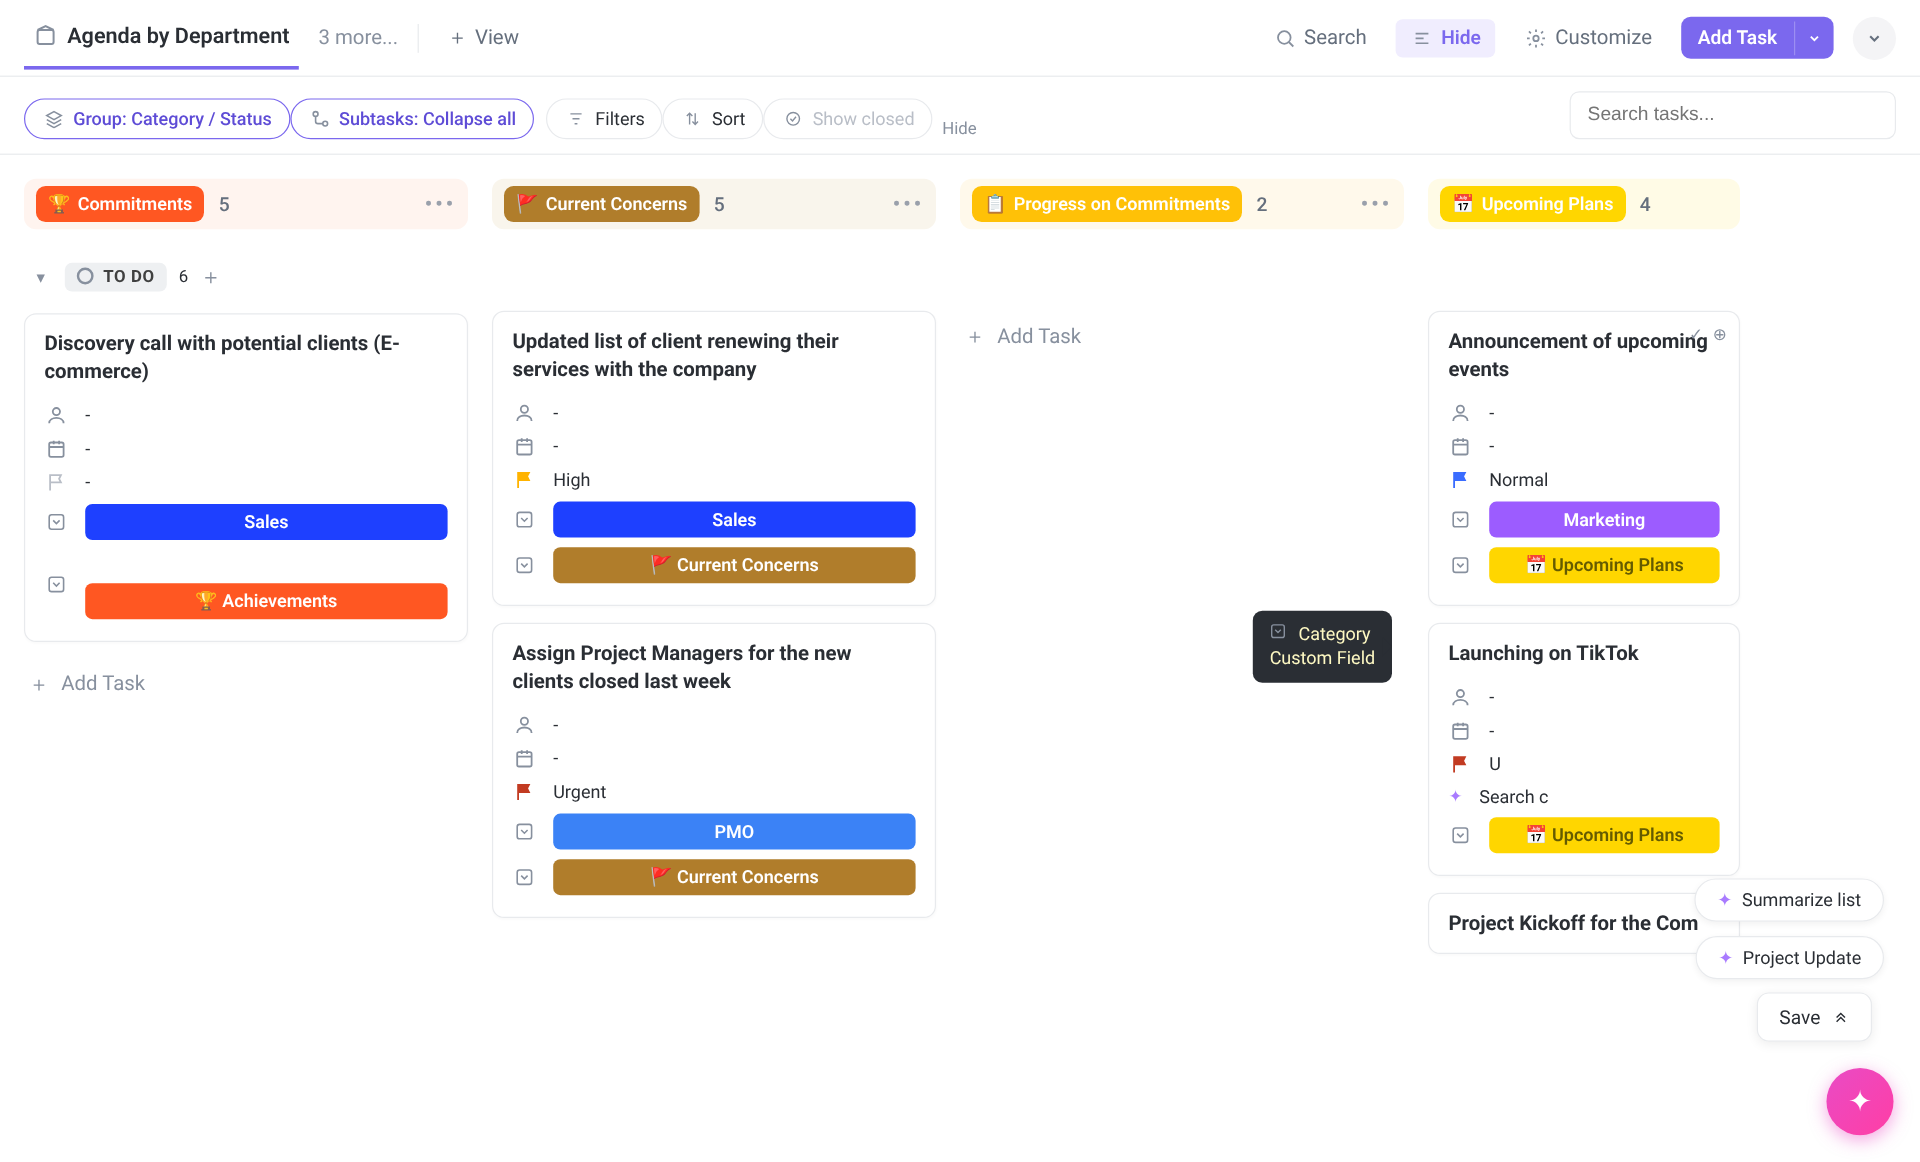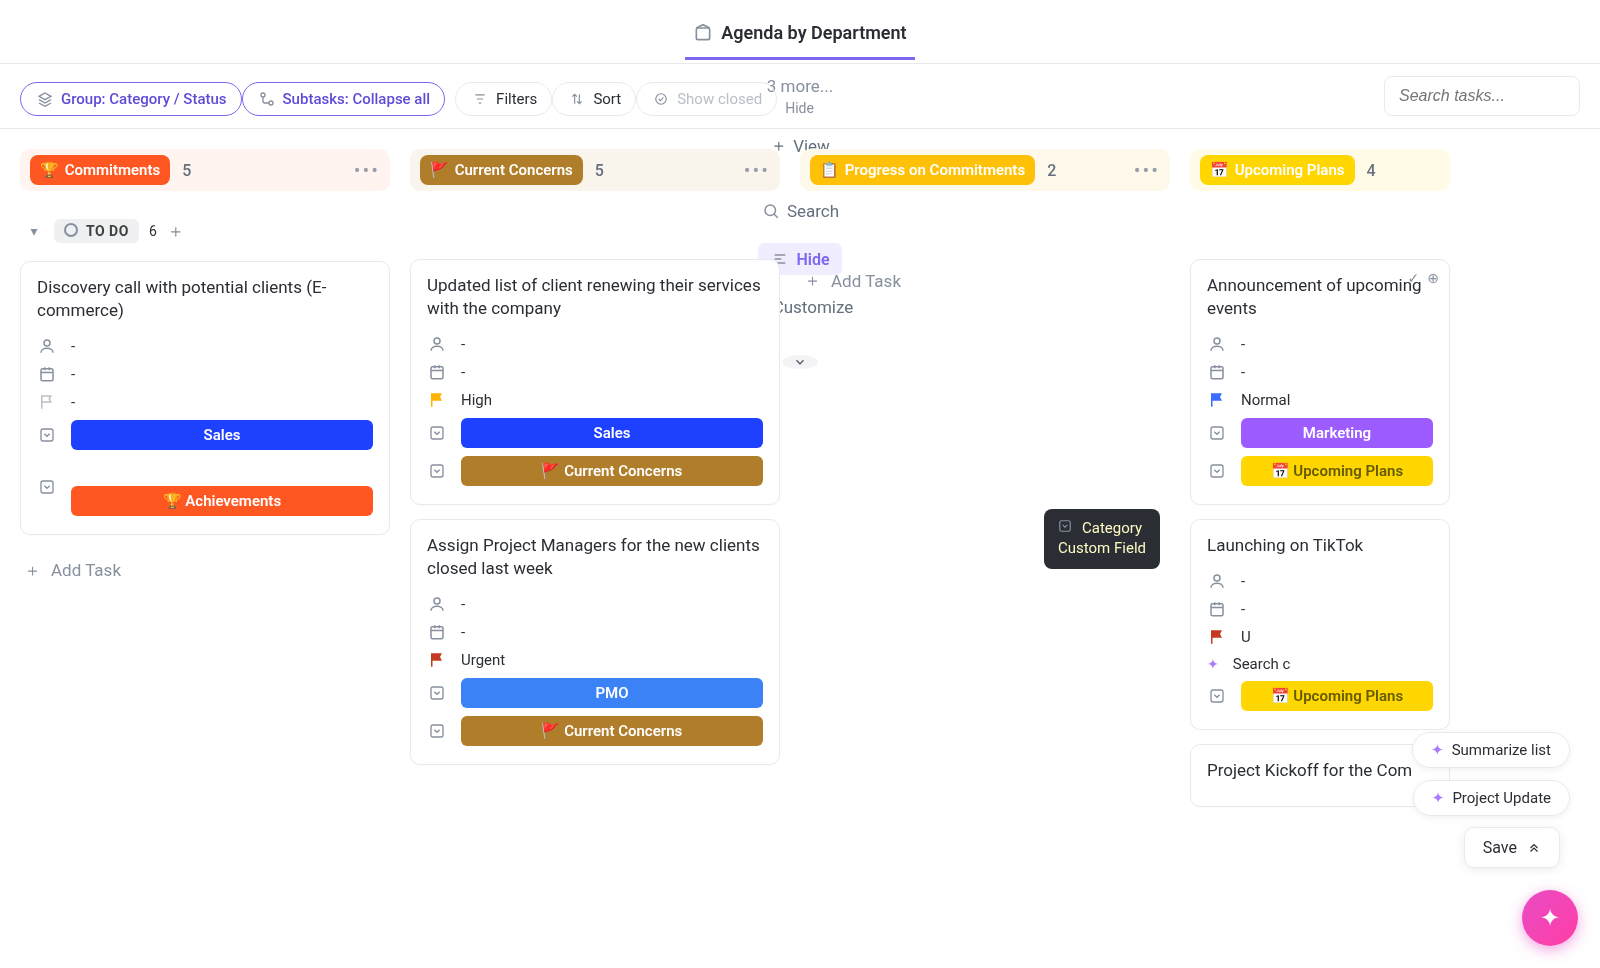--- a/index.html
+++ b/index.html
@@ -11,21 +11,20 @@
     overflow-x: hidden;
   }
   
   .topbar {
     display: flex;
     align-items: center;
     padding: 8px 20px;
     border-bottom: 1px solid #e8eaed;
     gap: 16px;
     height: 64px;
-    flex-direction: column;
   }
   .view-tab {
     display: flex;
     align-items: center;
     gap: 8px;
     font-size: 18px;
     font-weight: 600;
     padding: 14px 8px;
     border-bottom: 3px solid #7b68ee;
     color: #2a2e34;
@@ -112,23 +111,22 @@
     font-size: 15px;
   }
   .chip-disabled { color: #b9bec7; }
   .search-tasks {
     margin-left: auto;
     border: 1px solid #e8eaed;
     border-radius: 8px;
     padding: 10px 14px;
     font-size: 16px;
     color: #87909e;
-    width: 196px;
+    width: 272px;
     outline: none;
-    font-style: italic;
   }
 
   
   .board {
     display: flex;
     gap: 20px;
     padding: 20px;
     overflow-x: auto;
   }
   .column {
@@ -195,21 +193,21 @@
     background: #fff;
     border: 1px solid #e8eaed;
     border-radius: 10px;
     padding: 14px 16px;
     margin-bottom: 14px;
     box-shadow: 0 1px 2px rgba(0,0,0,0.02);
     position: relative;
   }
   .card-title {
     font-size: 17px;
-    font-weight: 400;
+    font-weight: 700;
     color: #2a2e34;
     margin-bottom: 10px;
     line-height: 1.35;
   }
   .field-row {
     display: flex;
     align-items: center;
     gap: 14px;
     padding: 4px 0;
     color: #656f7d;
@@ -731,21 +729,21 @@
         <span class="icon-slot">
             <svg width="16" height="16" viewBox="0 0 24 24" fill="none" stroke="currentColor" stroke-width="2">
               <rect x="3" y="3" width="18" height="18" rx="3"></rect>
               <path d="M8 10l4 4 4-4"></path>
             </svg>
           </span>
         <span class="tag tag-plan">📅 Upcoming Plans</span>
       </div>
     </div>
 
-    <div class="card" style="padding-bottom:14px;">
+    <div class="card" style="padding-bottom:2px;">
       <div class="card-title">Project Kickoff for the Com</div>
     </div>
   </div>
 
 </div>
 
 <div class="ai-pill" style="bottom:200px;">
   <span class="spark">✦</span>
   <span>Summarize list</span>
 </div>

